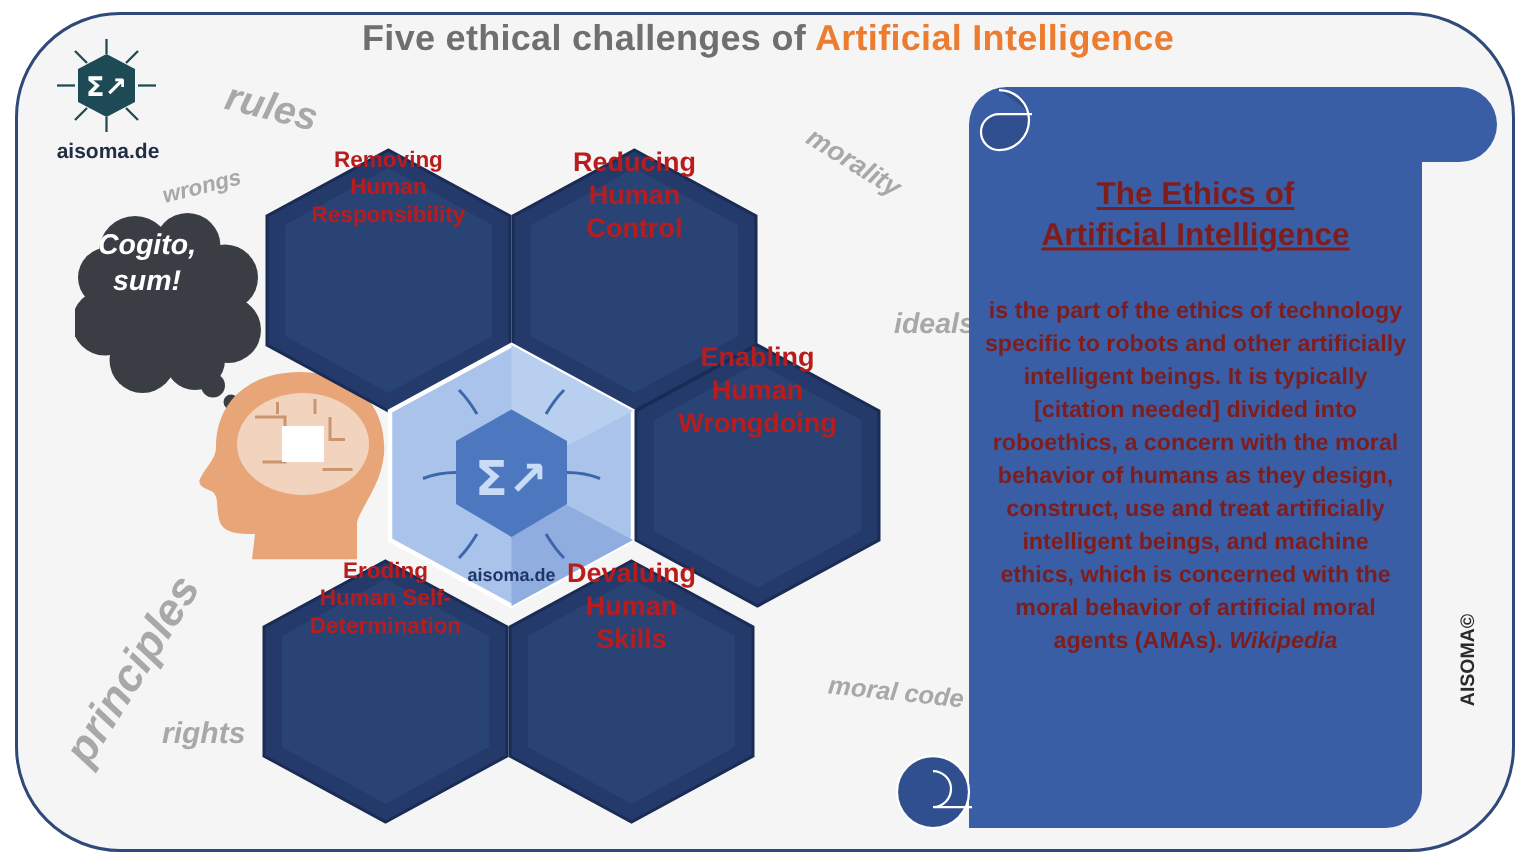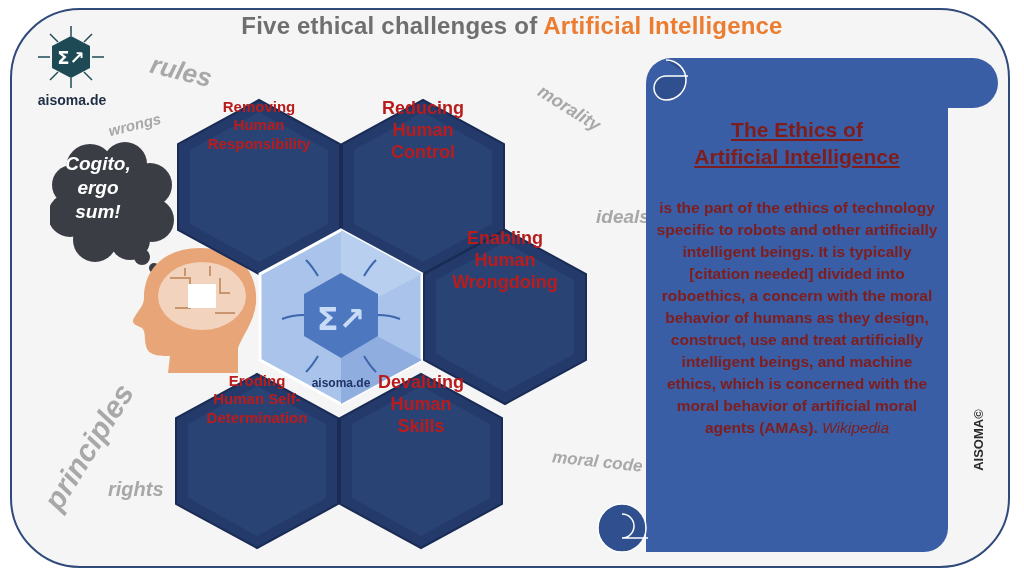--- a/index.html
+++ b/index.html
@@ -21,21 +21,21 @@
                 color: #b91c1c; font-weight: bold; line-height: 1.22; }
   .hex .label.sm { font-size: 15px; }
   .hex .label.lg { font-size: 18px; }
   .scroll-body { position: absolute; left: 646px; top: 100px; width: 302px; height: 452px;
                  background: #3a5ea5; border-radius: 0 0 24px 0; }
   .scroll-top { position: absolute; left: 646px; top: 58px; width: 352px; height: 50px;
                 background: #3a5ea5; border-radius: 25px 25px 25px 0; }
   .scroll-content { position: absolute; left: 656px; top: 112px; width: 282px; text-align: center; color: #7f1d1d; }
   .scroll-heading { font-size: 21px; font-weight: bold; text-decoration: underline; line-height: 1.3; margin-top: 4px; }
   .scroll-text { font-size: 15.5px; font-weight: bold; line-height: 1.42; margin-top: 26px; }
-  .scroll-text .src { font-style: italic; font-weight: normal; }
+  .scroll-text .src { font-style: italic; font-weight: bold; }
   .copyright { position: absolute; left: 978px; top: 440px; transform: translate(-50%,-50%) rotate(-90deg);
                font-size: 13px; font-weight: bold; color: #2a2a2a; white-space: nowrap; }
   .thought { position: absolute; left: 50px; top: 140px; width: 120px; height: 118px; }
   .thought-text { position: absolute; left: 38px; top: 152px; width: 120px; text-align: center;
                   color: #fff; font-style: italic; font-weight: bold; font-size: 19px; line-height: 1.25; }
   .head { position: absolute; left: 130px; top: 248px; width: 130px; height: 125px; }
 </style>
 </head>
 <body>
 
@@ -81,21 +81,20 @@
       <circle cx="20" cy="75" r="22"></circle>
         <circle cx="22" cy="45" r="20"></circle>
         <circle cx="60" cy="62" r="40"></circle>
       <circle cx="92" cy="117" r="8"></circle>
         <circle cx="104" cy="128" r="5"></circle>
     </g>
   </svg>
 </div>
 <div class="thought-text">
   <div>Cogito,</div>
-  <div>ergo</div>
   <div>sum!</div>
 </div>
 
 <div class="head">
   <svg width="130" height="125" viewBox="0 0 130 125">
     <path d="M70,0 C110,0 128,25 126,55 C124,75 112,88 108,100 L108,125 L38,125 L40,108 C30,108 18,108 16,98 C14,90 16,84 12,80 C8,78 0,76 4,70 C8,62 14,58 14,50 C14,18 38,0 70,0 Z" fill="#e8a578"></path>
     <ellipse cx="72" cy="48" rx="44" ry="34" fill="#f2d3bd"></ellipse>
     <g stroke="#c9956f" stroke-width="2" fill="none">
       <path d="M40,30 h20 v10 h10"></path>
         <path d="M45,60 h15 v-10"></path>

